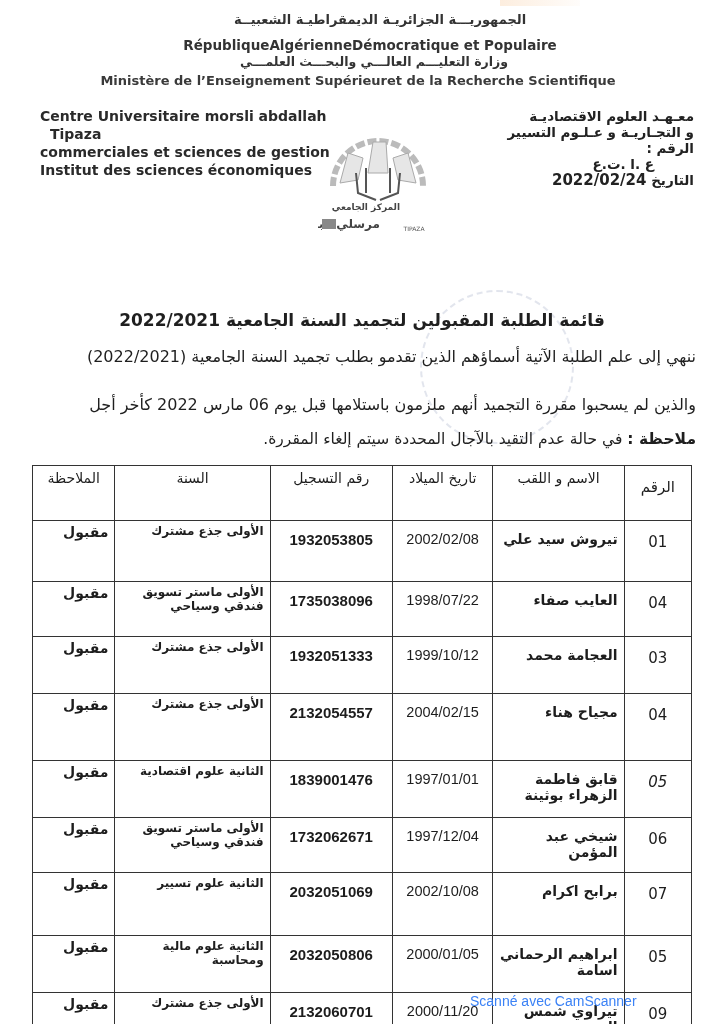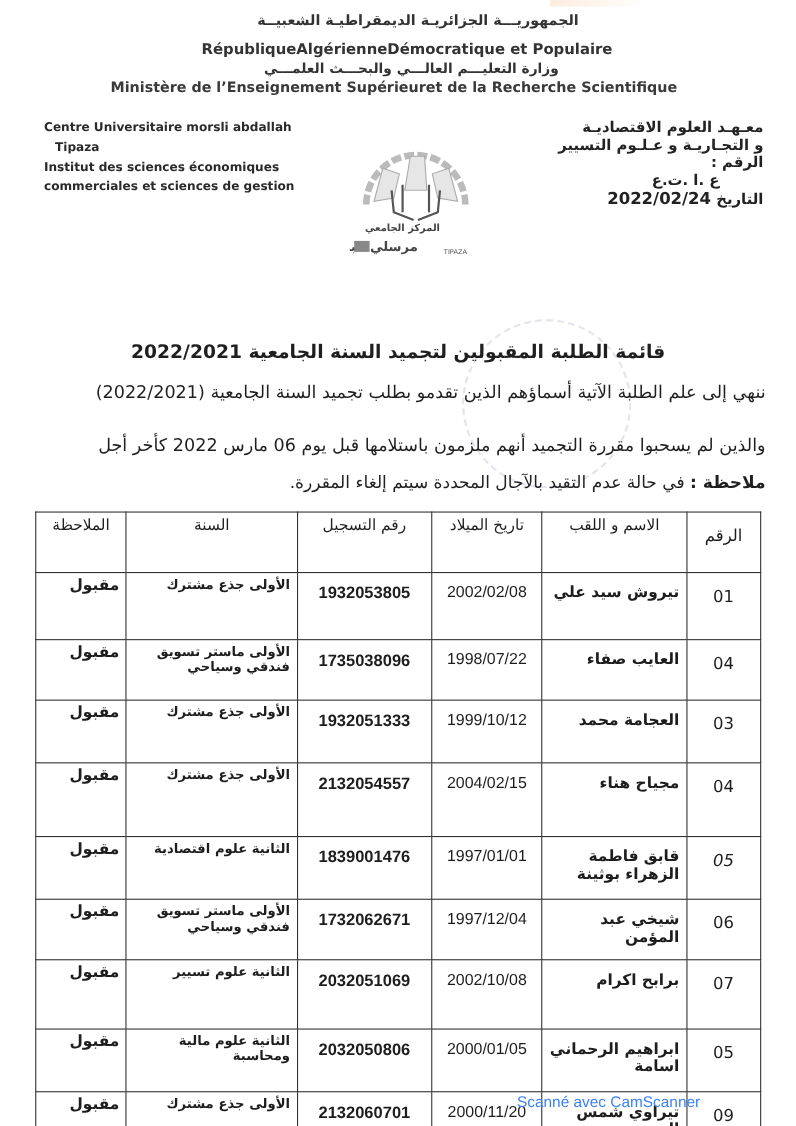--- a/index.html
+++ b/index.html
@@ -10,21 +10,21 @@
   .smudge { position: absolute; left: 500px; top: 0; width: 80px; height: 6px;
     background: linear-gradient(90deg, rgba(250,220,190,0.5), rgba(250,230,210,0.1)); }
   .hdr-center { position: absolute; left: 0; width: 724px; text-align: center; color: #333; }
   .ar { direction: rtl; unicode-bidi: embed; }
   .fr { font-family: "DejaVu Sans", sans-serif; }
   #h-ar1 { top: 12px; font-size: 13px; font-weight: bold; left: 18px; }
   #h-fr1 { top: 37px; font-size: 13.5px; font-weight: bold; left: 8px; }
   #h-ar2 { top: 54px; font-size: 12.5px; font-weight: bold; left: 12px; }
   #h-fr2 { top: 73px; font-size: 13px; font-weight: bold; left: -4px; color:#3a3a3a; }
 
-  .left-block { position: absolute; left: 40px; top: 107px; font-size: 11px; line-height: 18px;
+  .left-block { position: absolute; left: 40px; top: 107px; font-size: 14px; line-height: 18px;
     color: #2a2a2a; font-weight: bold; white-space: nowrap; }
   .left-block div { margin: 0; }
   .left-block .indent { padding-left: 10px; }
   .left-block .num-row span.v { margin-left: 38px; }
 
   .right-block { position: absolute; right: 30px; top: 108px; width: 220px; font-size: 13.5px;
     line-height: 16px; text-align: right; direction: rtl; color: #222; font-weight: bold; }
   .right-block .ref-val { padding-right: 40px; }
   .right-block .date-val { font-size: 15px; }
 
@@ -67,22 +67,22 @@
 <div class="smudge"></div>
 
 <div class="hdr-center ar" id="h-ar1">الجمهوريـــة الجزائريـة الديمقراطيـة الشعبيــة</div>
 <div class="hdr-center fr" id="h-fr1">RépubliqueAlgérienneDémocratique et Populaire</div>
 <div class="hdr-center ar" id="h-ar2">وزارة التعليـــم العالـــي والبحـــث العلمـــي</div>
 <div class="hdr-center fr" id="h-fr2">Ministère de l’Enseignement Supérieuret de la Recherche Scientifique</div>
 
 <div class="left-block">
   <div>Centre Universitaire morsli abdallah</div>
   <div class="indent">Tipaza</div>
+  <div>commerciales et sciences de gestion</div>
   <div>Institut des sciences économiques</div>
-  <div>commerciales et sciences de gestion</div>
 </div>
 
 <div class="logo">
   <svg width="120" height="110" viewBox="0 0 120 110">
     <g fill="none" stroke="#bbb" stroke-width="6" stroke-dasharray="9 3">
       <path d="M15 58 A45 45 0 0 1 105 58"></path>
     </g>
     <g fill="#e6e6e6" stroke="#aaa" stroke-width="1">
       <path d="M22 55 L30 25 L45 30 L40 52 Z"></path>
       <path d="M50 45 L55 14 L68 14 L70 45 Z"></path>

